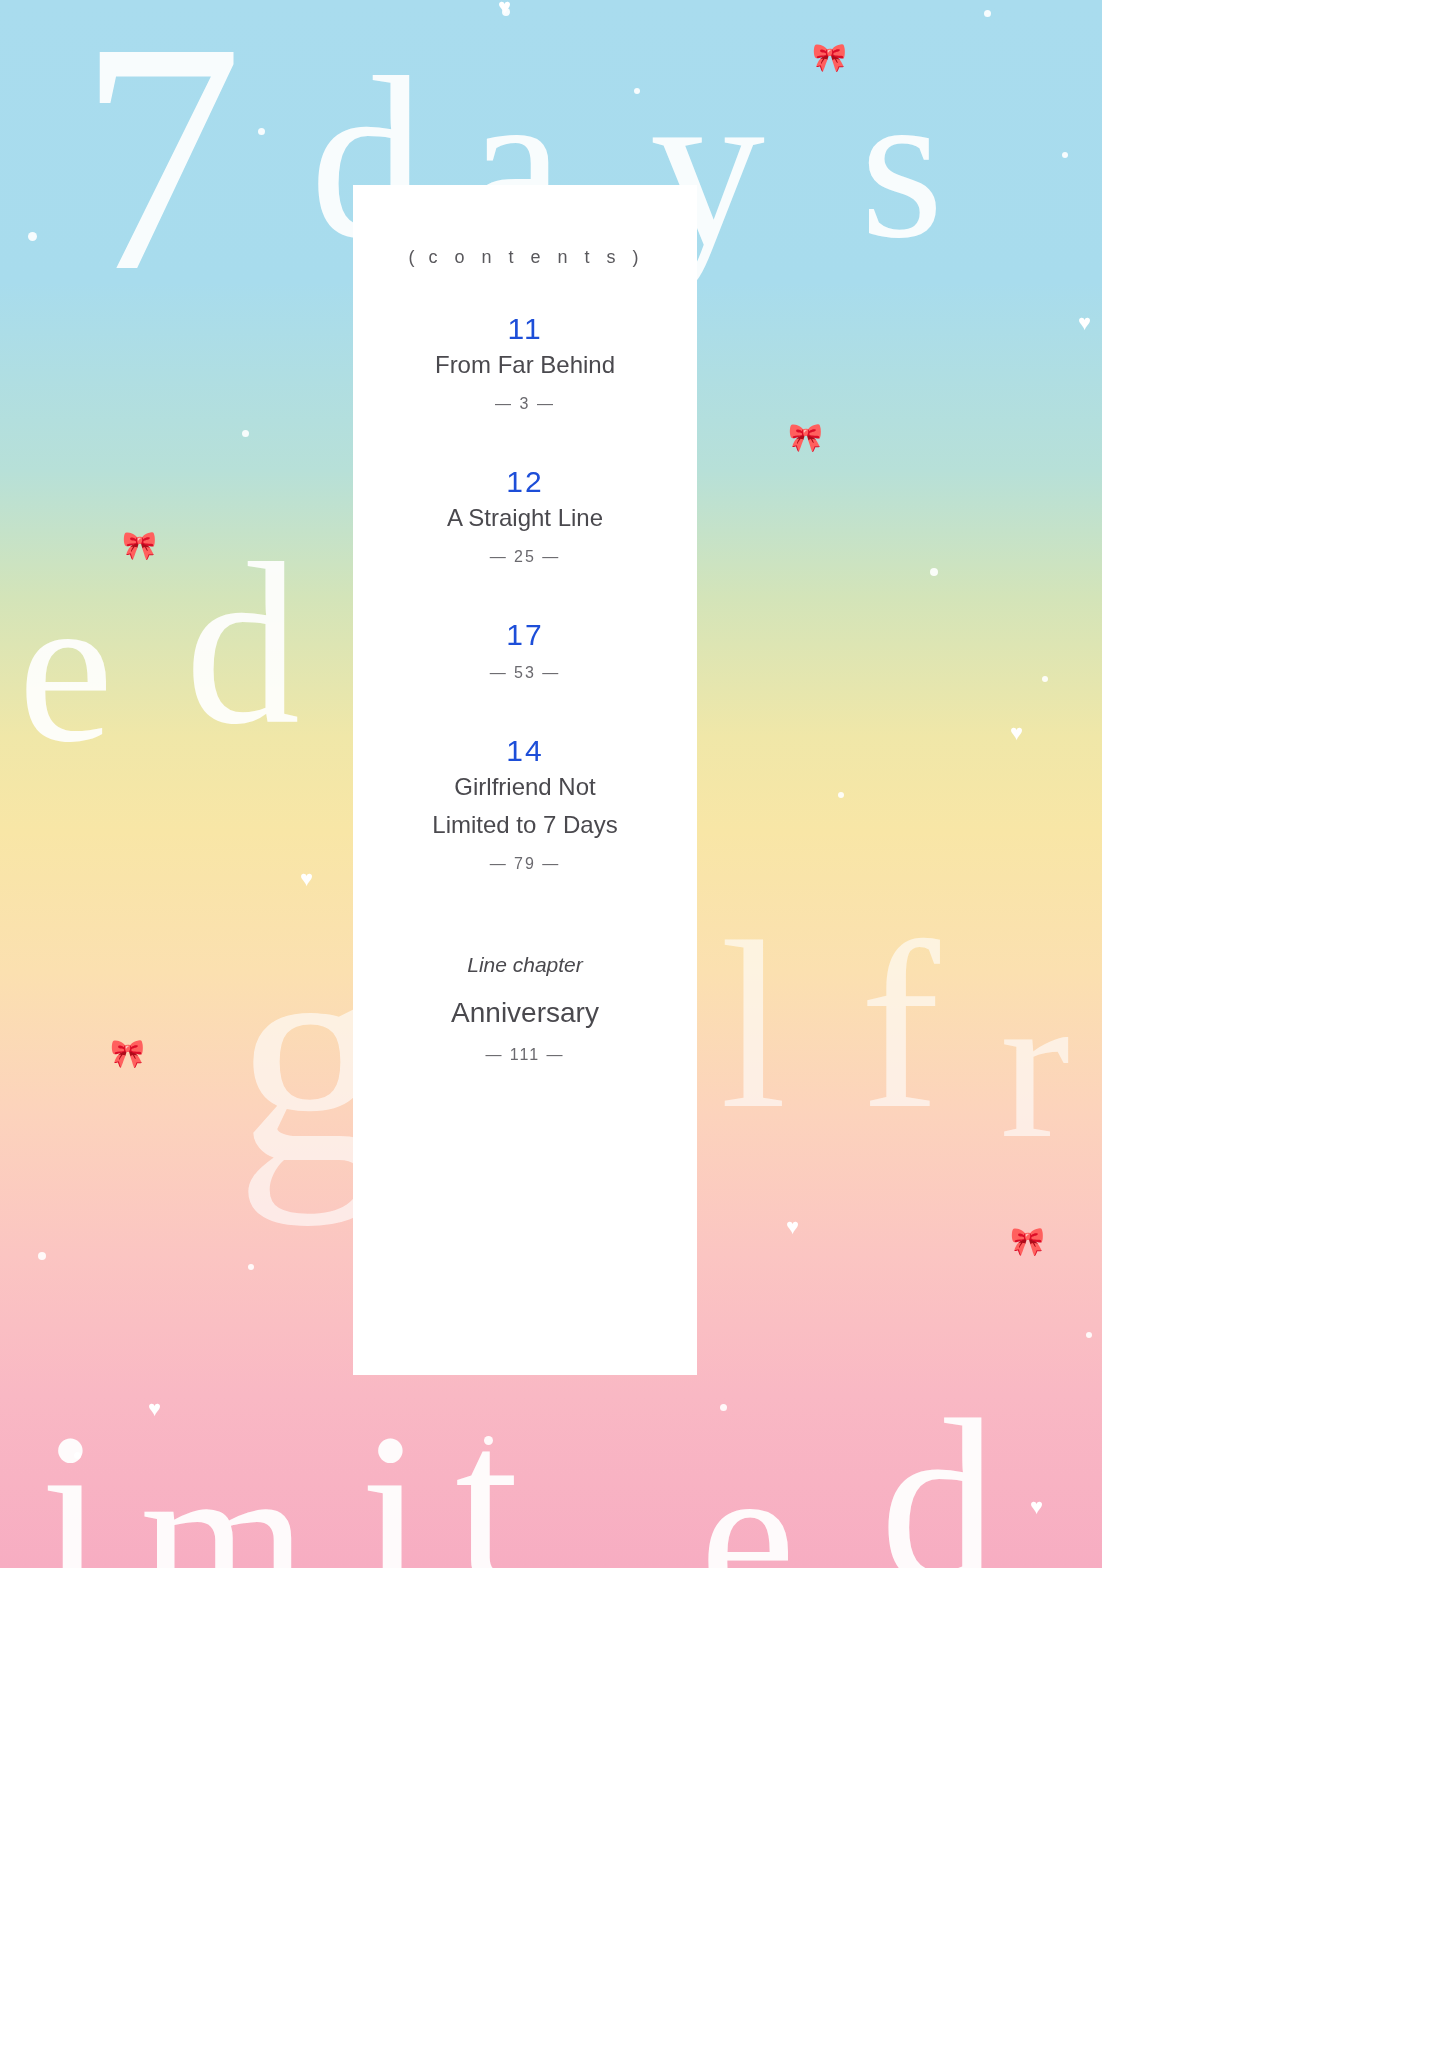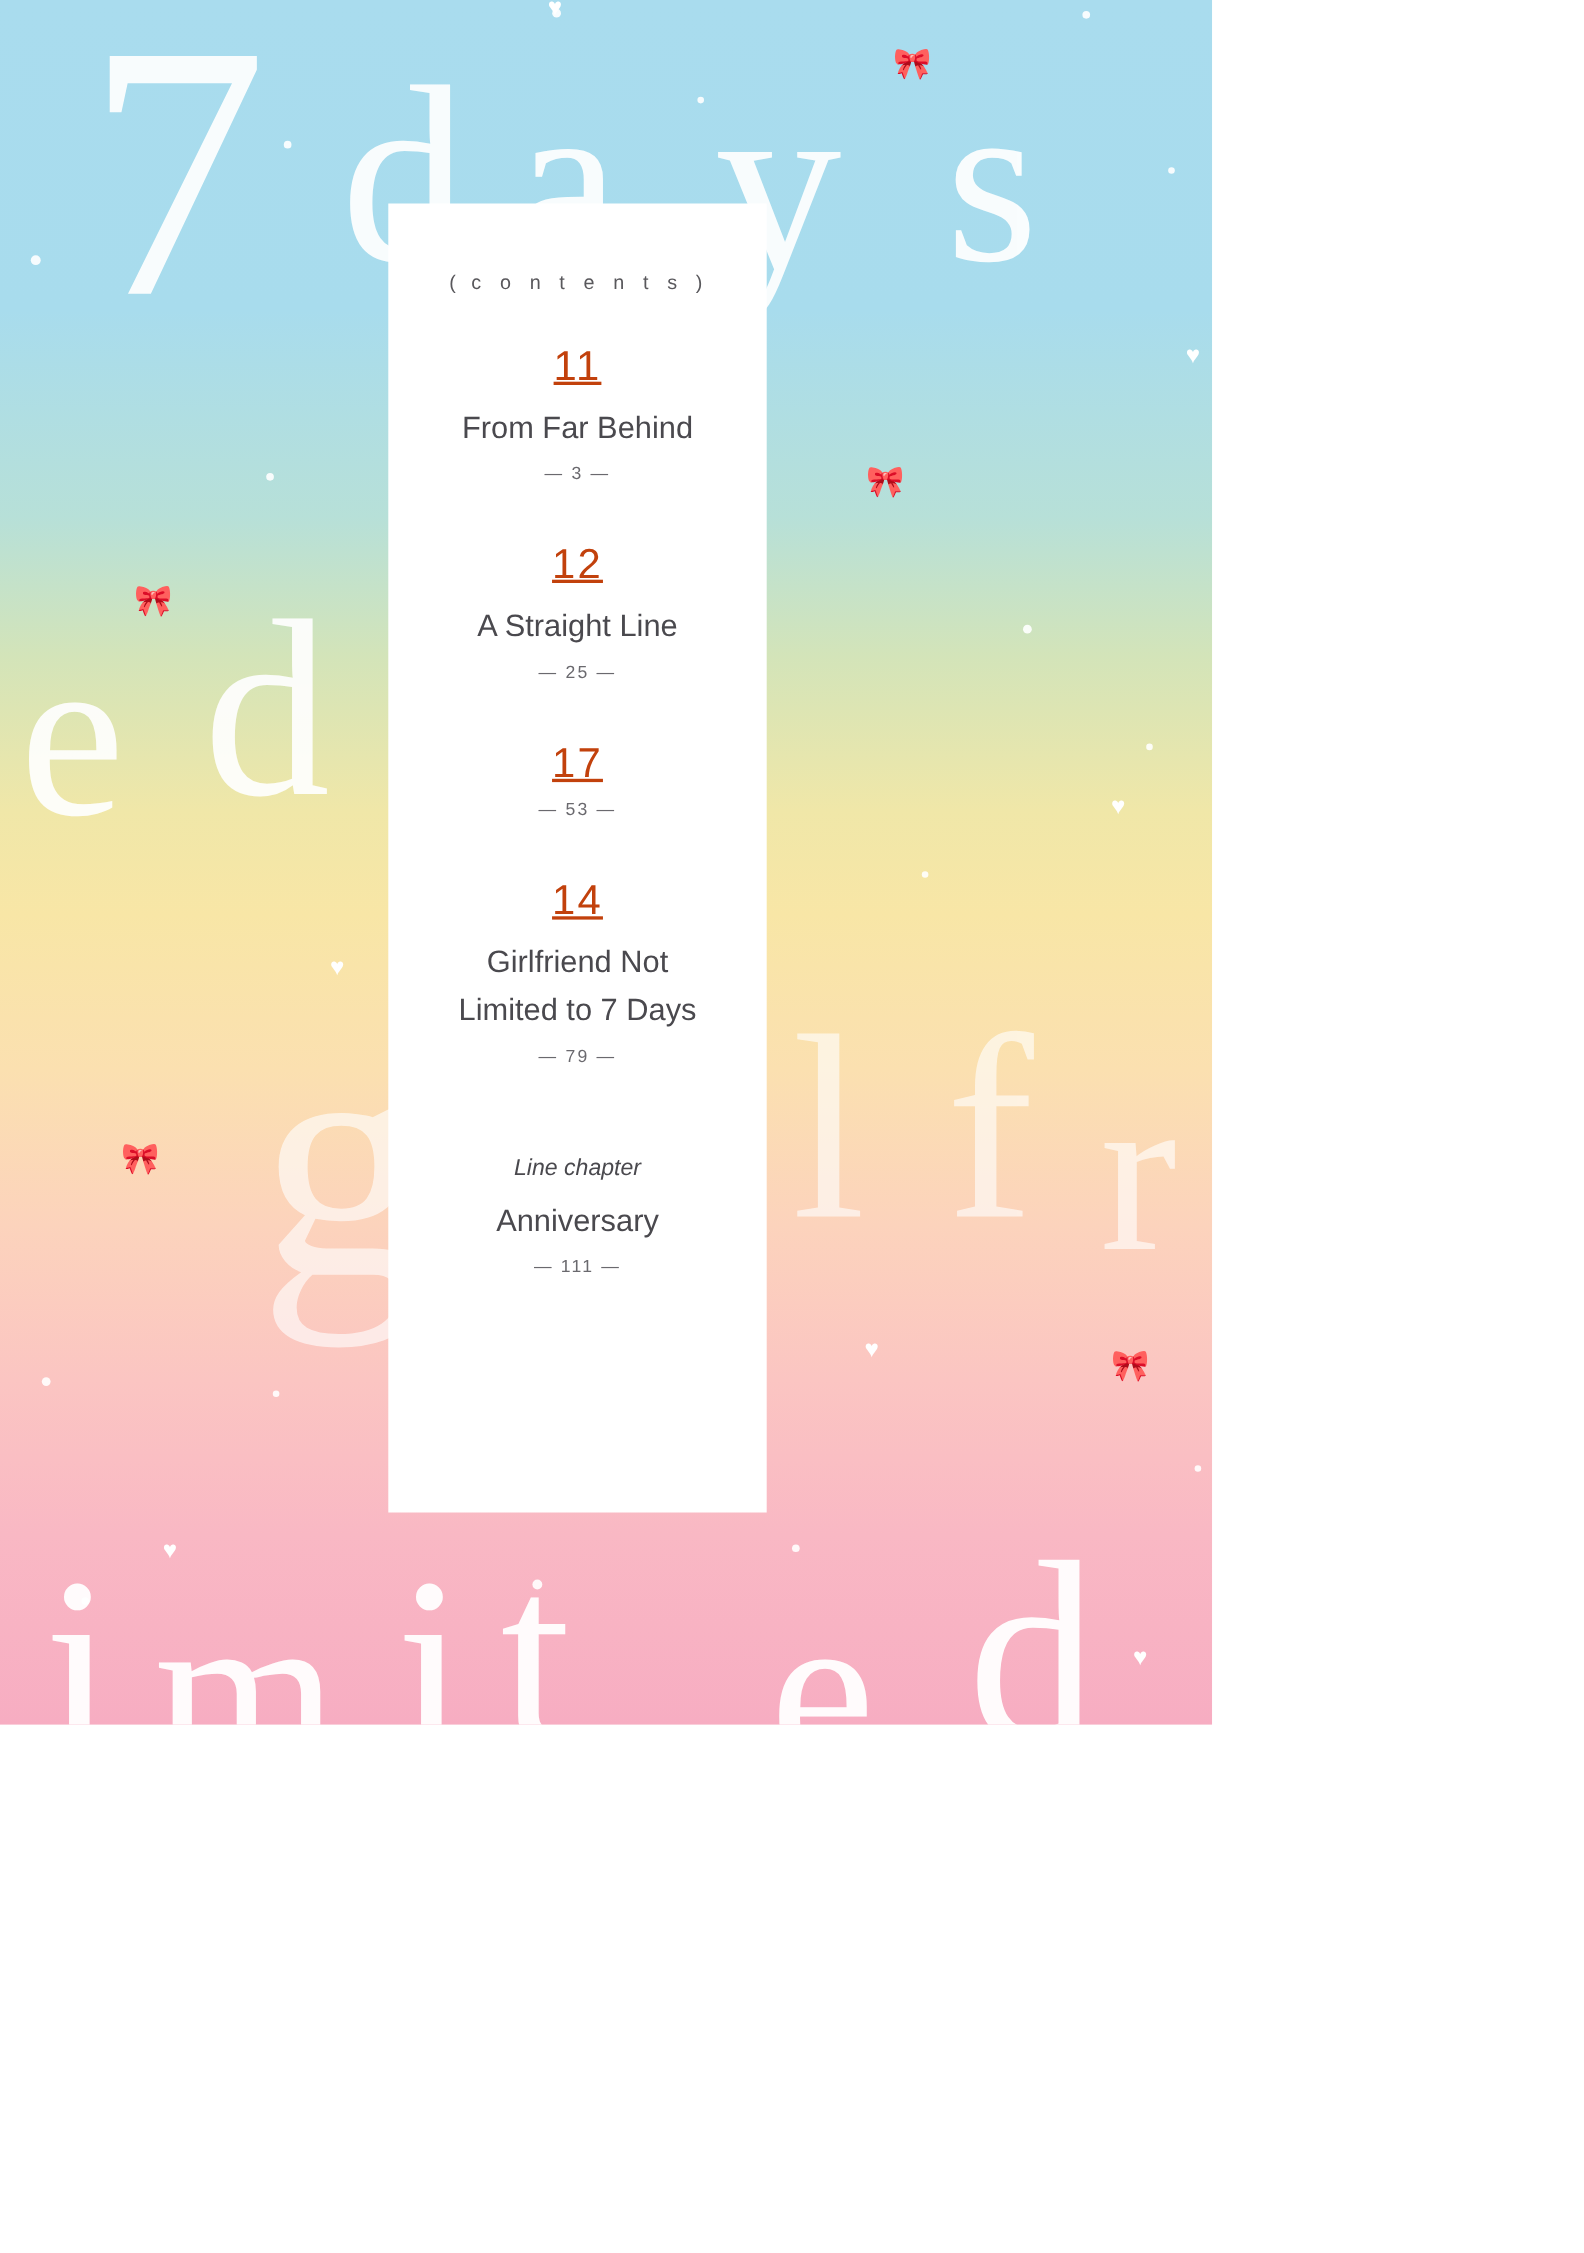--- a/index.html
+++ b/index.html
@@ -112,29 +112,28 @@
   .contents-label .paren { letter-spacing: 3px; }
 
   .chapter-list {
     margin-top: 44px;
   }
   .chapter {
     text-align: center;
     margin-bottom: 52px;
   }
   .chapter .num {
-    font-size: 38px;
-    color: #c2410c;
+    font-size: 30px;
+    color: #1d4ed8;
     letter-spacing: 2px;
     font-family: "Liberation Sans", sans-serif;
-    text-decoration: underline;
   }
   .chapter .title {
-    margin-top: 12px;
-    font-size: 28px;
+    margin-top: 0;
+    font-size: 24px;
     color: #4a494e;
     line-height: 1.55;
     font-family: "Liberation Sans", sans-serif;
   }
   .chapter .page-no {
     margin-top: 12px;
     font-size: 16px;
     color: #6a696e;
     letter-spacing: 2px;
     font-family: "Liberation Sans", sans-serif;

